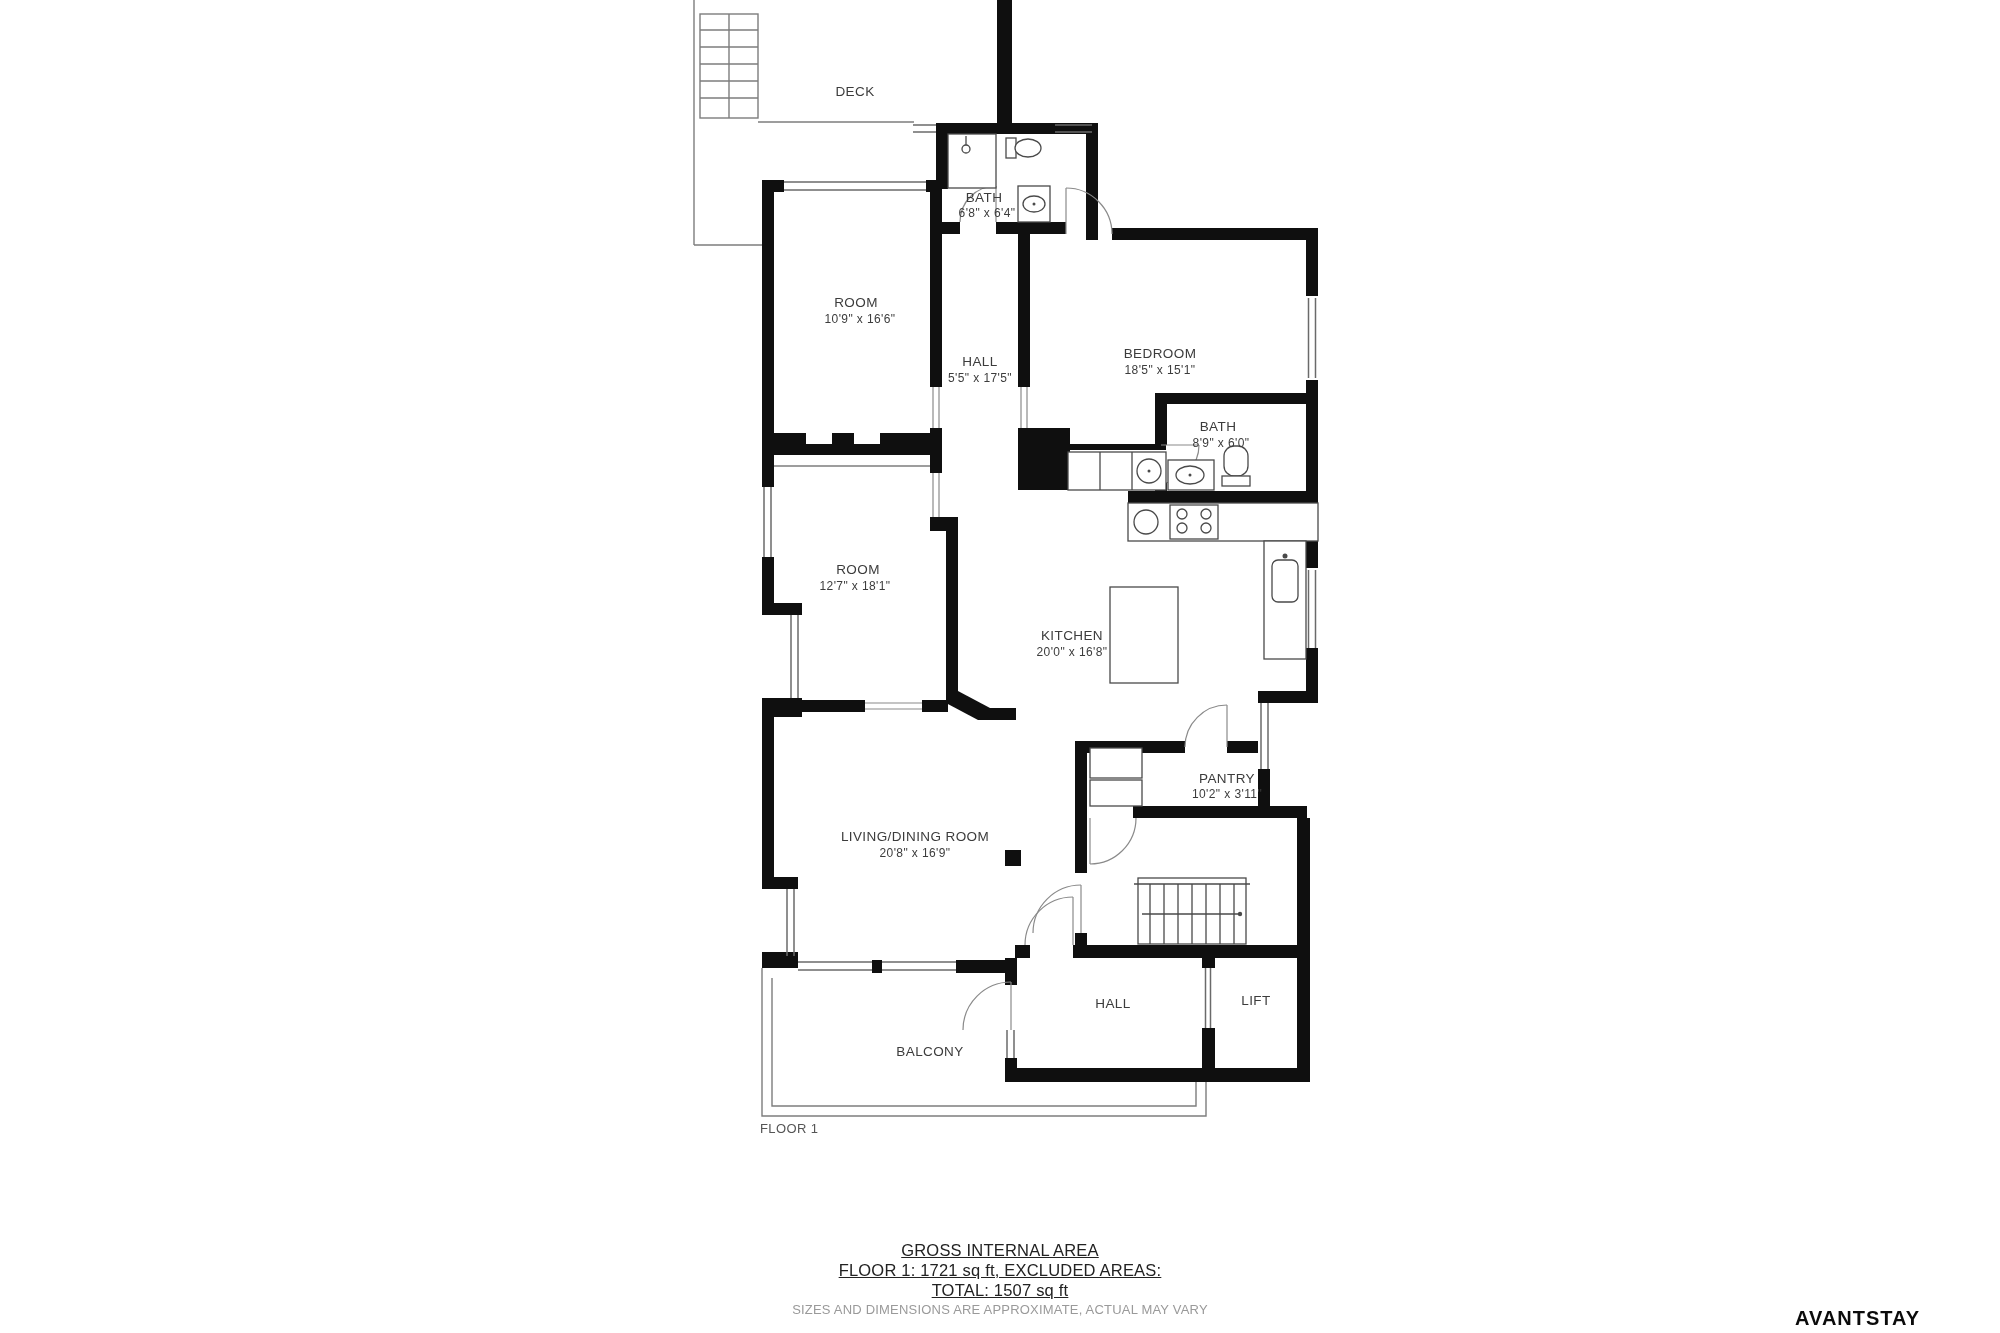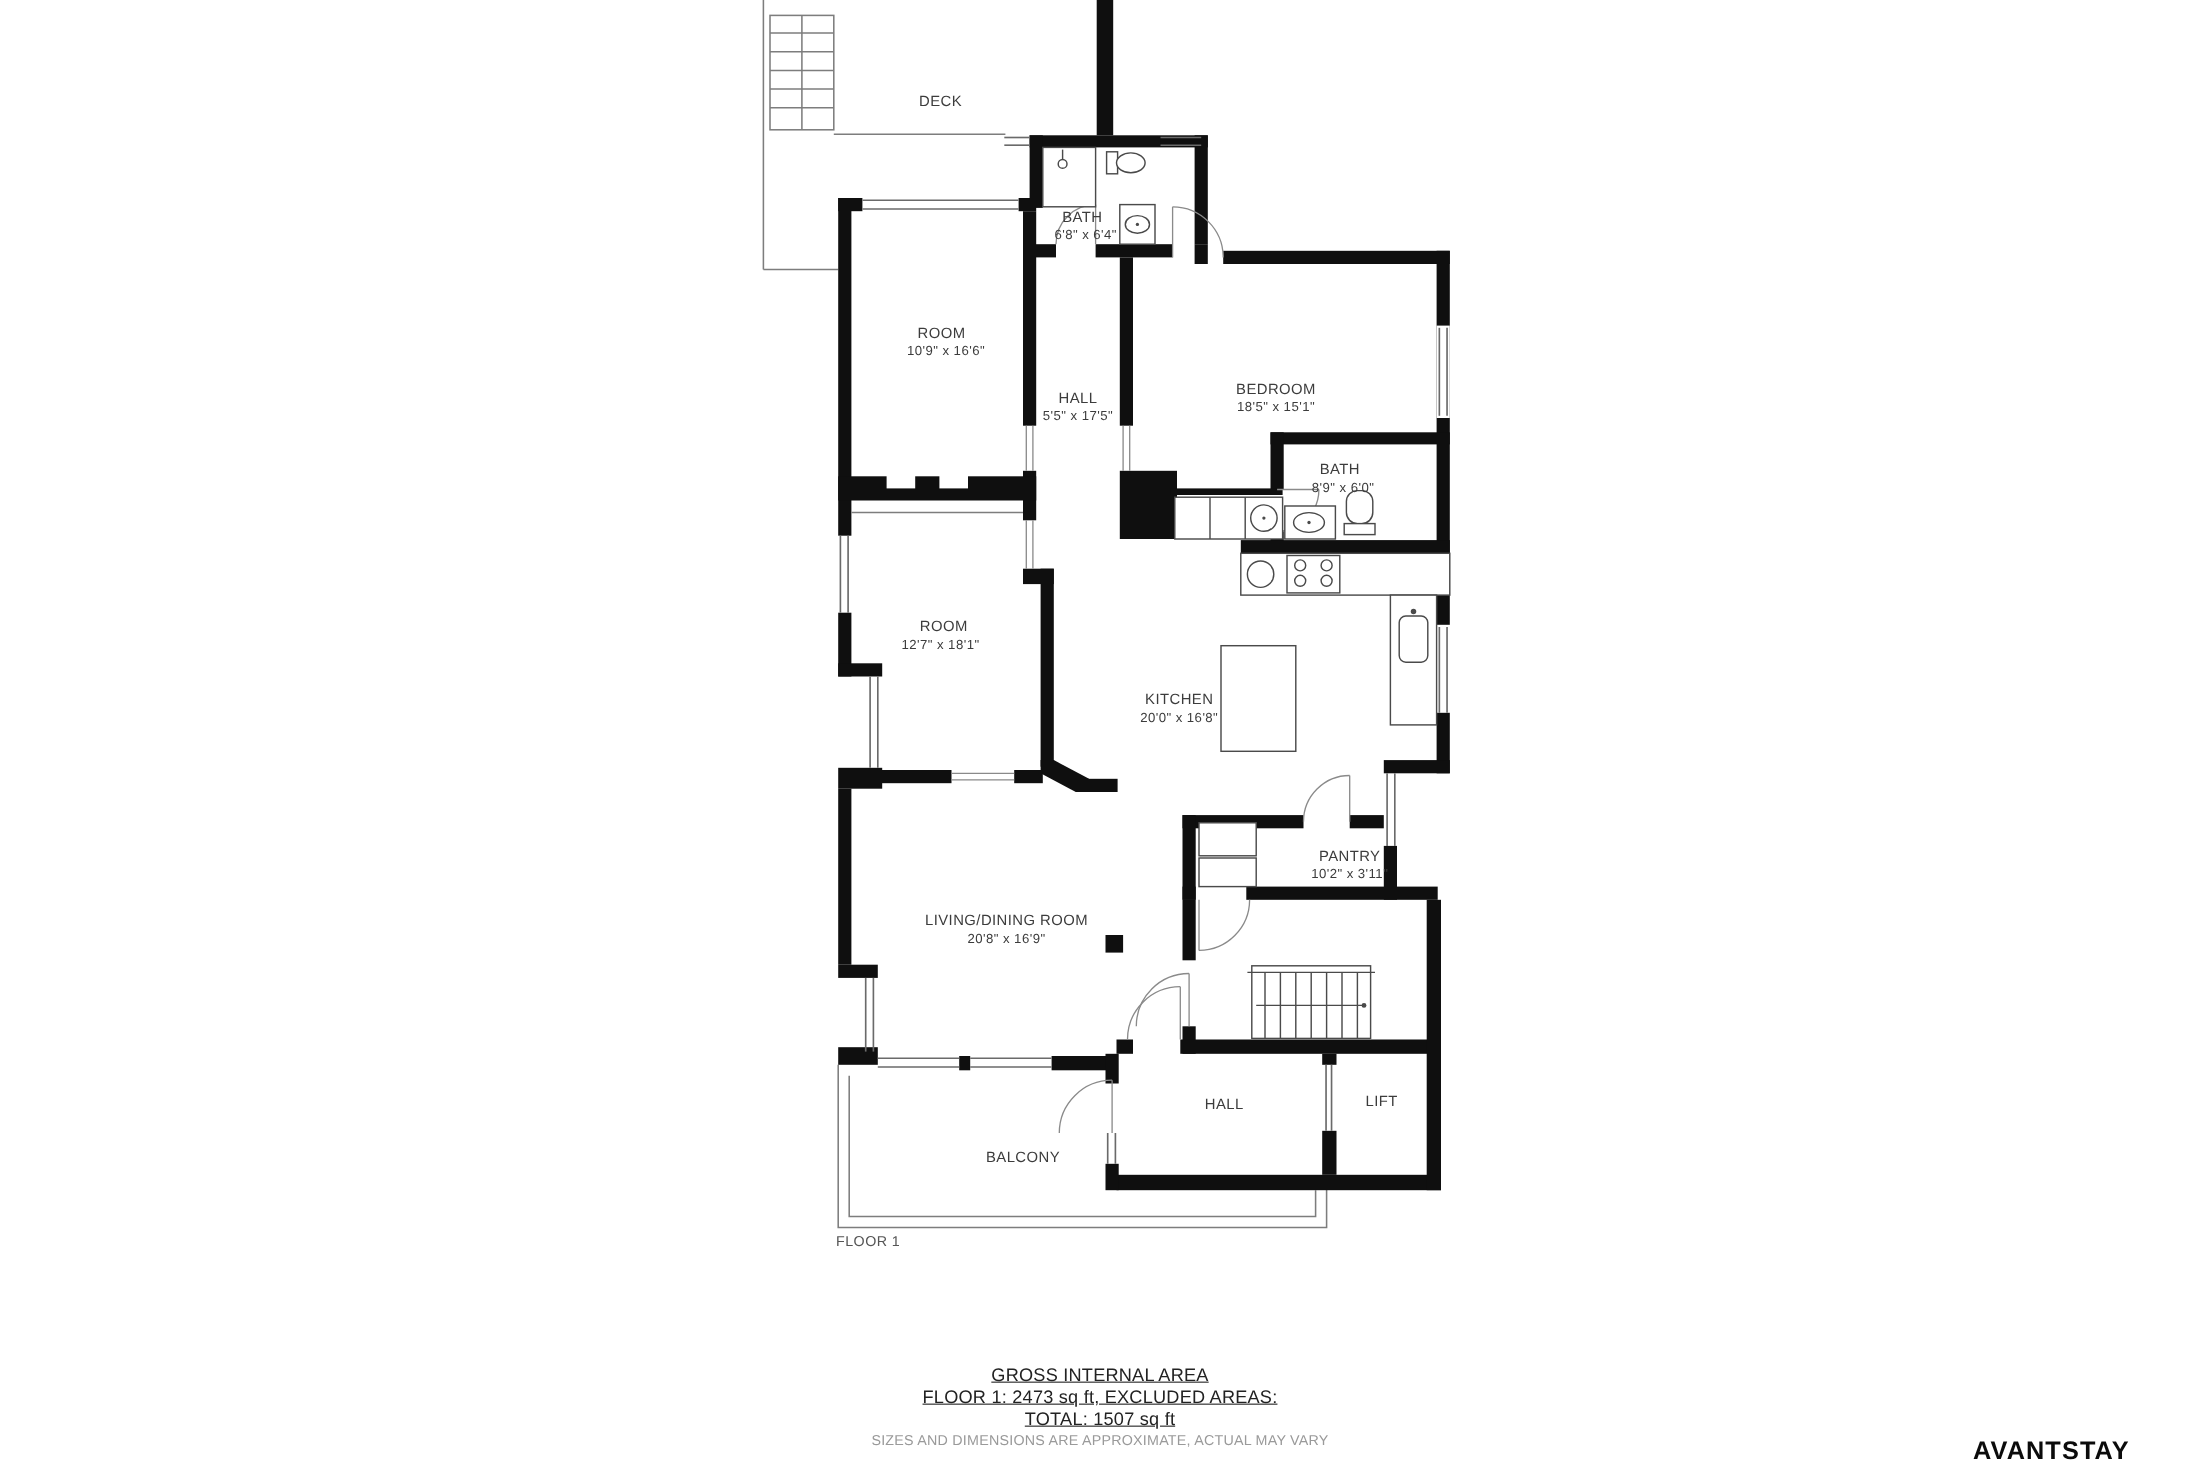--- a/index.html
+++ b/index.html
@@ -12,21 +12,21 @@
   .floor-tag{font-size:13px;fill:#555;}
   .walls rect, .walls polygon{fill:#0f0f0f;}
   .thin{stroke:#7d7d7d;stroke-width:1.4;fill:none;}
   .fix{stroke:#4a4a4a;stroke-width:1.3;fill:#fff;}
   .win{stroke:#6a6a6a;stroke-width:1.5;}
   .arc{stroke:#8a8a8a;stroke-width:1.2;fill:none;}
   .jamb{stroke:#8a8a8a;stroke-width:1.2;}
   #footer{position:absolute;top:1240px;left:0;width:100%;text-align:center;color:#222;}
   #footer .fl{font-size:16.5px;line-height:20px;letter-spacing:.2px;text-decoration:underline;}
   #footer .disclaimer{font-size:13px;line-height:14px;color:#9a9a9a;margin-top:3px;letter-spacing:.2px;}
-  #brand{position:absolute;top:1305px;right:64px;font-size:23px;line-height:26px;
+  #brand{position:absolute;top:1305px;right:80px;font-size:20px;line-height:26px;
          font-weight:800;letter-spacing:1px;color:#0b0b0b;}
 </style>
 </head>
 <body>
 
 <div id="plan-wrap">
 <svg width="2000" height="1333" viewBox="0 0 2000 1333">
 
   <g class="thin">
     <line x1="694" y1="0" x2="694" y2="245"></line>
@@ -325,18 +325,18 @@
     <text class="room-name" x="1256" y="1005">LIFT</text>
     <text class="room-name" x="930" y="1056">BALCONY</text>
 
     <text class="floor-tag" x="760" y="1133" text-anchor="start">FLOOR 1</text>
   </g>
 </svg>
 </div>
 
 <div id="footer">
   <div class="fl">GROSS INTERNAL AREA</div>
-  <div class="fl">FLOOR 1: 2473 sq ft, EXCLUDED AREAS:</div>
+  <div class="fl">FLOOR 1: 1721 sq ft, EXCLUDED AREAS:</div>
   <div class="fl">TOTAL: 1507 sq ft</div>
   <div class="disclaimer">SIZES AND DIMENSIONS ARE APPROXIMATE, ACTUAL MAY VARY</div>
 </div>
 
 <div id="brand">AVANTSTAY</div>
 
 </body></html>

